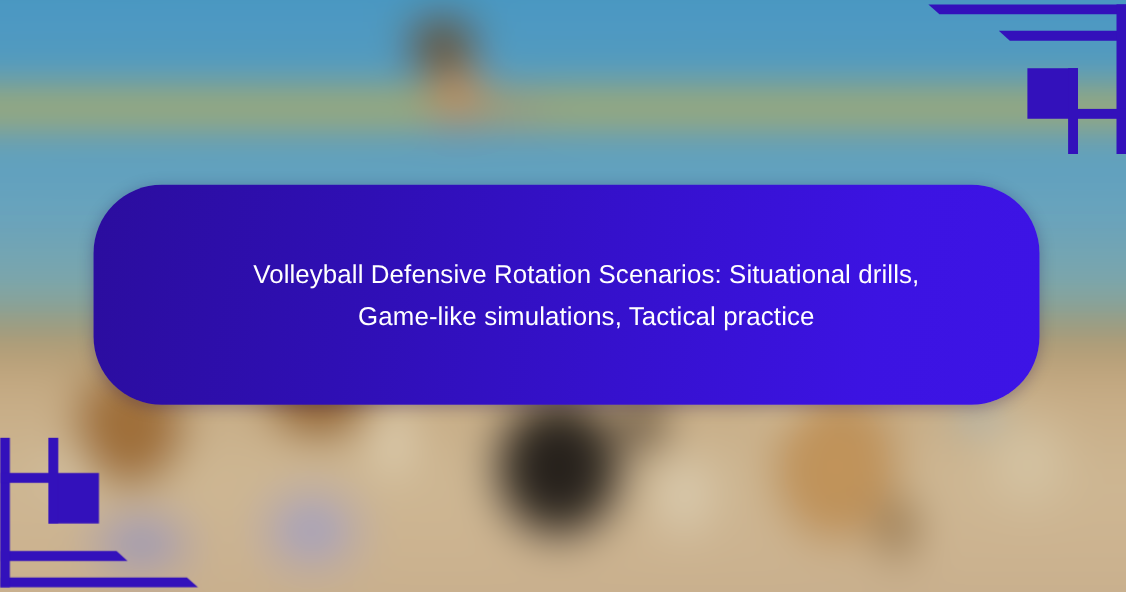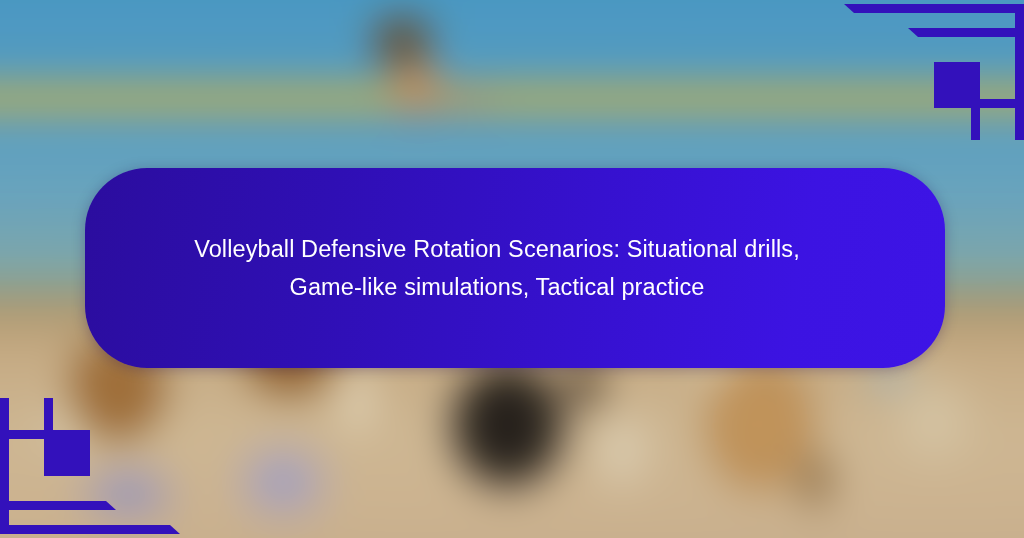--- a/index.html
+++ b/index.html
@@ -141,21 +141,21 @@
     position: absolute;
     left: 85px;
     top: 168px;
     width: 860px;
     height: 200px;
     border-radius: 62px;
     background: linear-gradient(100deg, #2b0d9e 0%, #2f0fb4 28%, #3611cf 58%, #3c13e2 82%, #3d14e6 100%);
     box-shadow: 0 2px 14px rgba(20,6,80,.28);
     display: flex;
     align-items: center;
-    justify-content: flex-start;
+    justify-content: flex-end;
     box-sizing: border-box;
     padding: 0 72px;
   }
   .title-text {
     color: #ffffff;
     font-size: 23.5px;
     line-height: 38px;
     font-weight: 400;
     text-align: center;
     letter-spacing: .1px;

